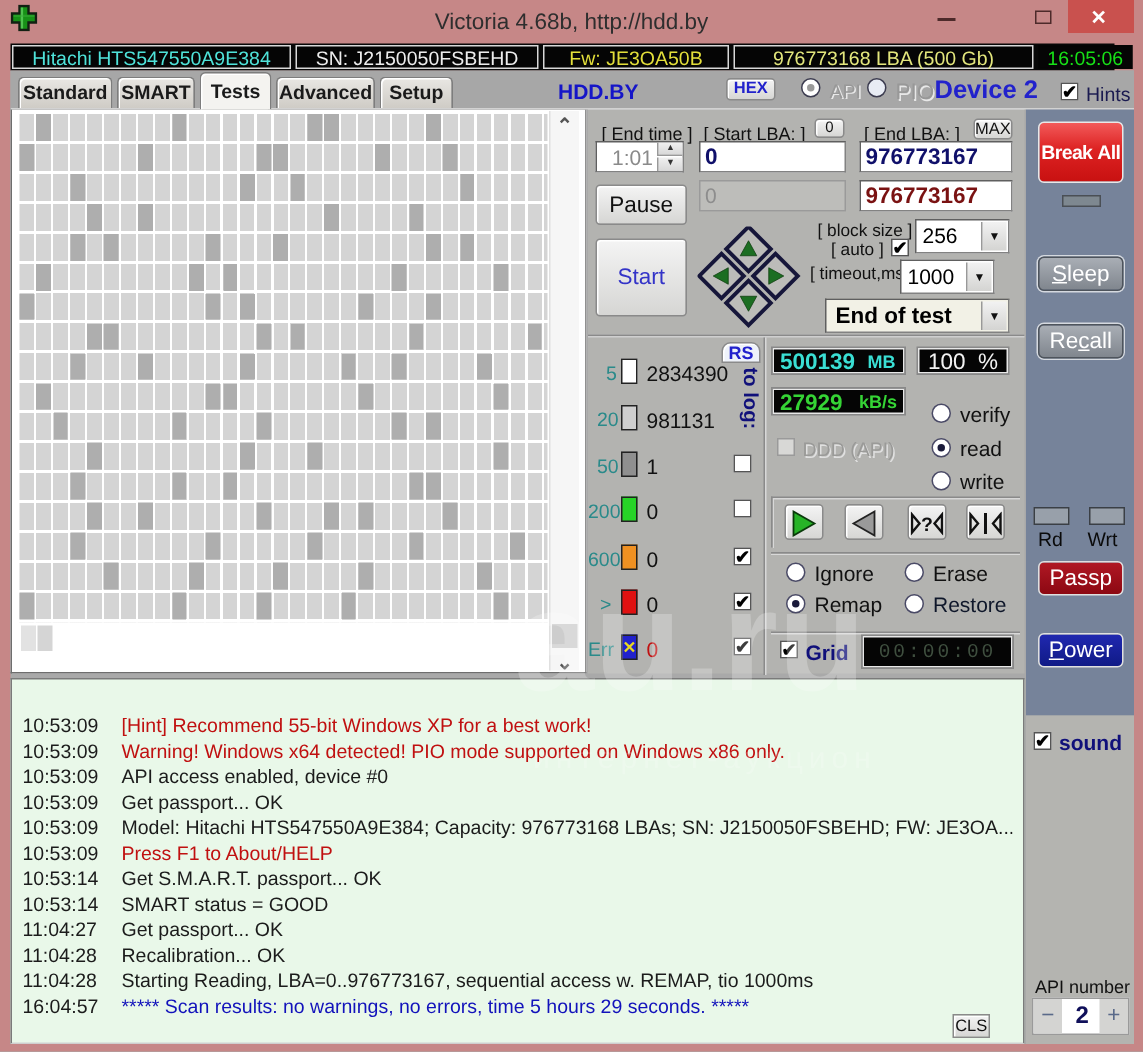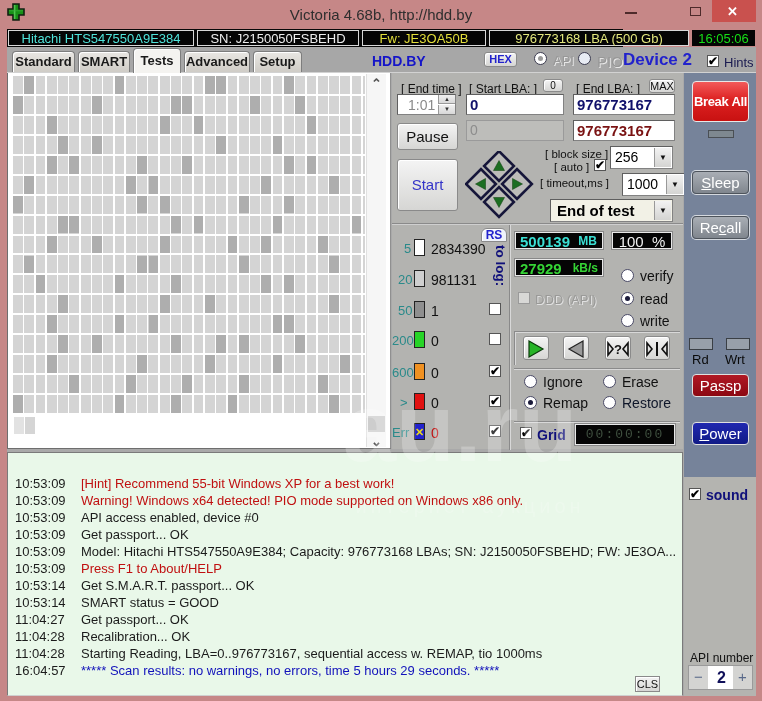--- a/index.html
+++ b/index.html
@@ -2,21 +2,21 @@
 <html><head><meta charset="utf-8"><style>
 *{margin:0;padding:0;box-sizing:border-box}
 body{width:762px;height:701px;font-family:"Liberation Sans",sans-serif;background:#c68787;overflow:hidden}
 #win{position:relative;width:762px;height:701px}
 .abs{position:absolute}
 
 #title{left:0;top:0;width:762px;height:29px;background:#c68787;color:#2e2e2e;font-size:15px}
 #ttext{left:0;top:6px;width:762px;text-align:center}
 #closebtn{left:712px;top:0;width:44px;height:22px;background:#c9514e}
 
-#statusbar{left:7px;top:29px;width:616px;height:18px;background:#080808}
+#statusbar{left:7px;top:29px;width:736px;height:18px;background:#080808}
 .seg{position:absolute;top:1px;height:16px;background:#050505;border:1px solid #d8d8d8;font-size:13px;text-align:center;line-height:15px;white-space:nowrap}
 
 #tabrow{left:7px;top:47px;width:749px;height:25px;background:#a7a7a7}
 .tab{position:absolute;top:4px;height:21px;background:linear-gradient(#e9e7e3,#cfccc6);border:1px solid #7d7d7d;border-bottom:none;border-radius:4px 4px 0 0;font-weight:bold;font-size:13px;color:#1a1a1a;text-align:center;box-shadow:inset 1px 1px 0 #fff}
 .tabact{top:1px;height:25px;background:#f4f3f0;z-index:3}
 
 #gridpanel{left:7px;top:72px;width:384px;height:377px;background:#fff;border:1px solid #6e6e6e;border-right:1px solid #909090}
 #gridarea{left:5px;top:3px;width:352px;height:339px;background:
  repeating-linear-gradient(90deg, rgba(255,255,255,0) 0px, rgba(255,255,255,0) 9.79px, #fff 9.79px, #fff 11.29px),
  repeating-linear-gradient(180deg, #d4d4d4 0px, #d4d4d4 17.94px, #fff 17.94px, #fff 19.94px)}
@@ -220,21 +220,21 @@
    <path d="M57.5 33l-10-5.5v11z"></path>
    <path d="M34 56.5l5.5-10h-11z"></path>
   </g>
  </svg>
  <div class="lbl" style="left:153px;top:75px;font-size:11.5px">[ block size ]</div>
  <div class="lbl" style="left:162px;top:88px;font-size:11.5px">[ auto ]</div>
  <div class="cb" style="left:202px;top:86px">✔</div>
  <div class="inp" style="left:218px;top:73px;width:63px;height:23px;font-weight:normal;font-size:14px;padding:2px 0 0 4px">256
   <span style="position:absolute;right:1px;top:1px;width:17px;height:19px;background:linear-gradient(#f2f2f2,#d4d4d2);border-left:1px solid #999;font-size:8px;color:#111;text-align:center;line-height:19px">▼</span></div>
  <div class="lbl" style="left:148px;top:104px;font-size:11.5px">[ timeout,ms ]</div>
- <div class="inp" style="left:230px;top:100px;width:63px;height:23px;font-weight:normal;font-size:14px;padding:2px 0 0 4px">1000
+ <div class="inp" style="left:208px;top:100px;width:63px;height:23px;font-weight:normal;font-size:14px;padding:2px 0 0 4px">1000
   <span style="position:absolute;right:1px;top:1px;width:17px;height:19px;background:linear-gradient(#f2f2f2,#d4d4d2);border-left:1px solid #999;font-size:8px;color:#111;text-align:center;line-height:19px">▼</span></div>
  <div class="inp" style="left:158px;top:126px;width:123px;height:23px;background:#f2f1e6;font-size:15px;padding:2px 0 0 6px">End of test
   <span style="position:absolute;right:1px;top:1px;width:17px;height:19px;background:linear-gradient(#f2f2f2,#d4d4d2);border-left:1px solid #999;font-size:8px;color:#111;text-align:center;line-height:19px">▼</span></div>
 
  <div class="abs" style="left:0px;top:150px;width:291px;height:2px;background:#cfcfcf;border-top:1px solid #8a8a8a"></div>
 
  <div class="btn" style="left:89px;top:155px;width:26px;height:14px;font-size:12px;font-weight:bold;color:#2222cc;line-height:12px;background:#eef2fa;border-radius:6px 6px 0 0">RS</div>
  <div class="abs" style="left:101px;top:172px;font-weight:bold;font-size:13.5px;color:#10107a;writing-mode:vertical-rl;letter-spacing:0">to log:</div>
  <div class="abs" style="left:22px;top:166px;width:11px;height:17px;background:#fff;border:1px solid #222"></div>
  <div class="abs" style="left:12px;top:168px;font-size:13px;color:#2a8a8a">5</div>

